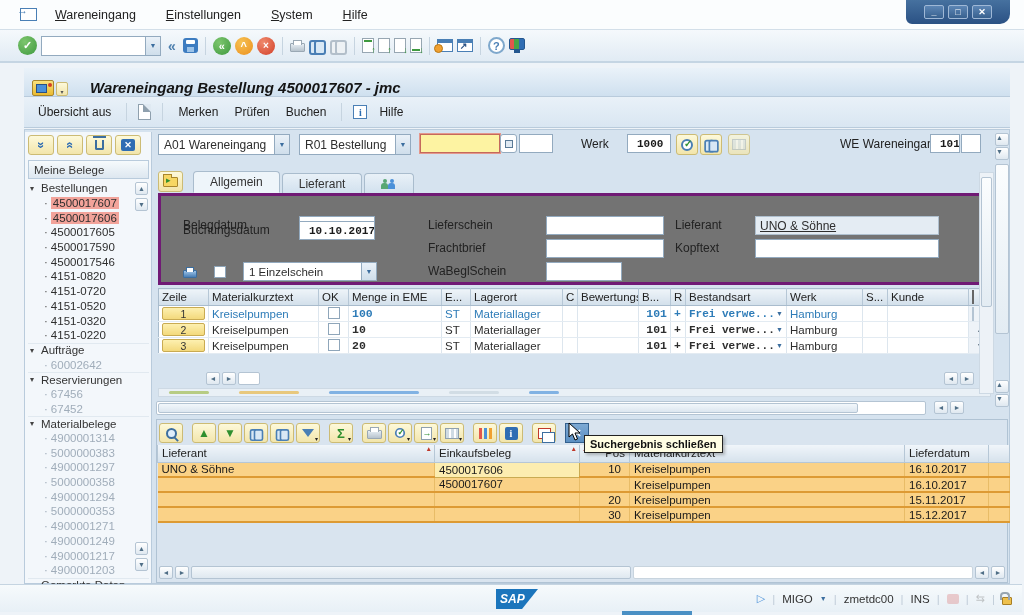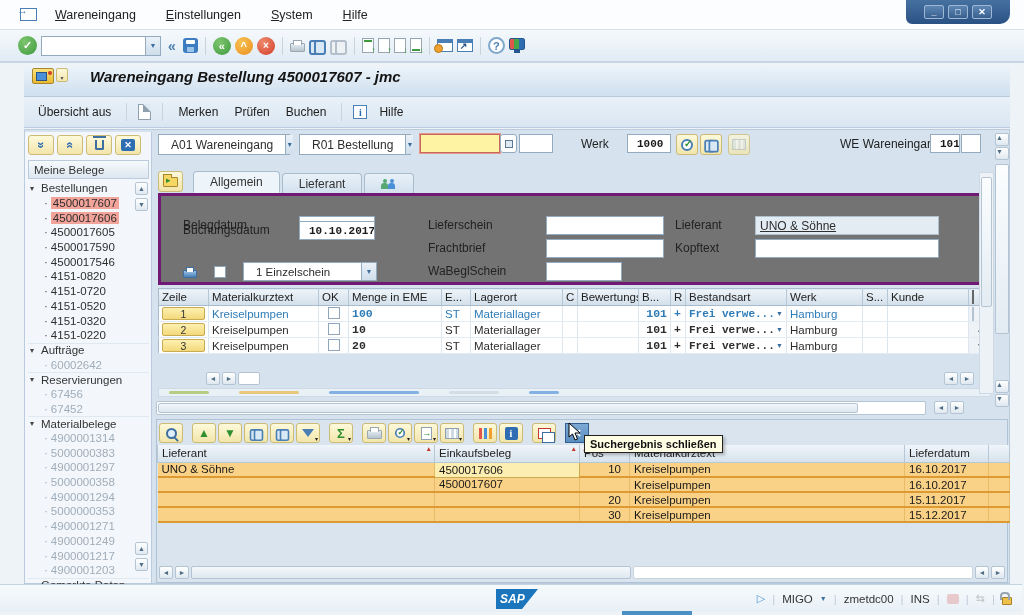--- a/index.html
+++ b/index.html
@@ -6,21 +6,21 @@
 html,body{width:1024px;height:615px}
 body{font-family:"Liberation Sans",sans-serif;font-size:12px;color:#2e2e2e;background:#eef3f8}
 .screen{position:relative;width:1024px;height:615px;overflow:hidden;background:#eef3f8}
 
 
 .sep{width:1px;height:18px;background:#c6d4e0;margin:0 3px}
 .btn-y{background:linear-gradient(#fdf9da,#f2e5ab);border:1px solid #ccbb74;border-radius:3px;display:inline-flex;align-items:center;justify-content:center}
 .scroll-btn{width:14px;height:13px;background:linear-gradient(#fff,#dfe8f0);border:1px solid #b4c4d3;border-radius:2px;color:#4f6e86;font-size:7px;display:inline-flex;align-items:center;justify-content:center}
 .field{background:#fff;border:1px solid #93aabf;height:19px;font:bold 11px "Liberation Mono",monospace;color:#1a1a1a;display:flex;align-items:center;padding:0 9px;overflow:hidden}
 .combo{display:flex;height:21px;border:1px solid #93aabf;background:#fff;align-items:center;font-size:12px}
-.combo .txt{padding:0 12px;flex:1;white-space:nowrap}
+.combo .txt{padding:0 5px;flex:1;white-space:nowrap}
 .combo .dd{width:15px;height:100%;background:linear-gradient(#eaf1f8,#cfdeeb);border-left:1px solid #93aabf;display:flex;align-items:center;justify-content:center;font-size:7px;color:#3c6e9f}
 .cb{width:12px;height:12px;background:#fff;border:1px solid #8fa6ba;display:inline-block}
 
 
 .menubar{position:absolute;top:0;left:0;right:0;height:30px;background:#fbfdfe;border-bottom:1px solid #d3dfe9;display:flex;align-items:center;padding-left:20px}
 .sysico{width:17px;height:13px;border:1.5px solid #4a7fb5;background:#fff;position:relative;margin-right:18px}
 .sysico::after{content:"→";position:absolute;left:-4px;top:-5px;color:#4a7fb5;font-size:11px;font-weight:bold}
 .mb-item{display:inline-block;margin-right:30px;font-size:12.5px;color:#222;cursor:default}
 .mb-item::first-letter{text-decoration:underline}
 .wincontrols{position:absolute;top:0;right:14px;width:104px;height:24px;background:linear-gradient(#46719f,#2a5184);border-radius:0 0 10px 6px;display:flex;align-items:center;justify-content:center;gap:4px}
@@ -51,21 +51,21 @@
 .pageico.liml::before{content:"";position:absolute;left:1px;right:1px;bottom:1px;height:2px;background:#3f9a3f}
 .winico{width:16px;height:13px;border:1px solid #4a7fb5;background:#fff;position:relative}
 .winico::before{content:"";position:absolute;top:0;left:0;right:0;height:3px;background:#4a7fb5}
 .winico.dot::after{content:"";position:absolute;left:-4px;bottom:-2px;width:7px;height:7px;border-radius:50%;background:#f0a030;border:1px solid #b97713}
 .winico.arrow::after{content:"↗";position:absolute;left:2px;top:1px;font-size:9px;color:#2a5184;font-weight:bold}
 .helpico{width:17px;height:17px;border-radius:50%;border:2px solid #7fa8cc;color:#4a7fb5;font-weight:bold;font-size:11px;display:inline-flex;align-items:center;justify-content:center;background:#fff}
 .monitor{width:16px;height:12px;border:1px solid #24578f;border-radius:2px;background:linear-gradient(90deg,#e2574c 0 4px,#46a546 4px 9px,#2f6db3 9px);position:relative;margin-bottom:3px}
 .monitor::after{content:"";position:absolute;left:4px;bottom:-4px;width:6px;height:3px;background:#24578f}
 
 
-.titlebar{position:absolute;top:68px;left:24px;right:14px;height:29px;background:linear-gradient(#eaf2f9,#cfe0ef);border-bottom:1px solid #b9cbdc;display:flex;align-items:flex-start;padding-left:8px}
+.titlebar{position:absolute;top:68px;left:24px;right:14px;height:29px;background:linear-gradient(#eaf2f9,#cfe0ef);border-bottom:1px solid #b9cbdc;display:flex;align-items:flex-end;padding-left:8px}
 .titleico{width:22px;height:16px;background:linear-gradient(#f9e27e,#eaba30);border:1px solid #a8862c;border-radius:2px;position:relative}
 .titleico::before{content:"";position:absolute;left:3px;top:3px;width:9px;height:7px;background:#4a90d9;border:1px solid #2a5184}
 .titleico::after{content:"";position:absolute;right:1px;top:2px;width:4px;height:4px;background:#d23e28;border-radius:50%}
 .titledd{width:12px;height:14px;margin-left:2px;background:linear-gradient(#fdf9da,#f2e5ab);border:1px solid #ccbb74;border-radius:2px;font-size:6px;color:#555;display:flex;align-items:flex-end;justify-content:center}
 .apptitle{margin-left:22px;font-size:15px;font-weight:bold;font-style:italic;color:#141414}
 
 
 .appbar{position:absolute;top:97px;left:24px;right:14px;height:31px;background:linear-gradient(#e9f1f8,#d9e6f2);border-bottom:1px solid #b9cbdc;display:flex;align-items:center;padding-left:10px;gap:8px}
 .appbtn{font-size:12px;color:#222;padding:2px 4px;border-radius:2px}
 .docico{width:13px;height:16px;background:#fff;border:1px solid #8fa0ae;position:relative}
@@ -682,21 +682,21 @@
               <col style="width:145px">
               <col style="width:50px">
               <col style="width:275px">
               <col style="width:84px">
               <col style="width:21px">
             </colgroup>
           <tbody>
               <tr>
             <th><span>Lieferant</span><span class="sortmark">▲</span></th>
             <th><span>Einkaufsbeleg</span><span class="sortmark">▲</span></th>
-            <th style="text-align:left"><span class="sortmark" style="right:auto;left:2px">▲</span><span>Pos</span></th>
+            <th style="text-align:right"><span class="sortmark" style="right:auto;left:2px">▲</span><span>Pos</span></th>
             <th><span>Materialkurztext</span></th>
             <th><span>Lieferdatum</span></th>
             <th></th>
           </tr>
           <tr>
             <td>UNO &amp; Söhne</td>
             <td class="sel">4500017606</td>
             <td class="num">10</td>
             <td>Kreiselpumpen</td>
             <td>16.10.2017</td>

